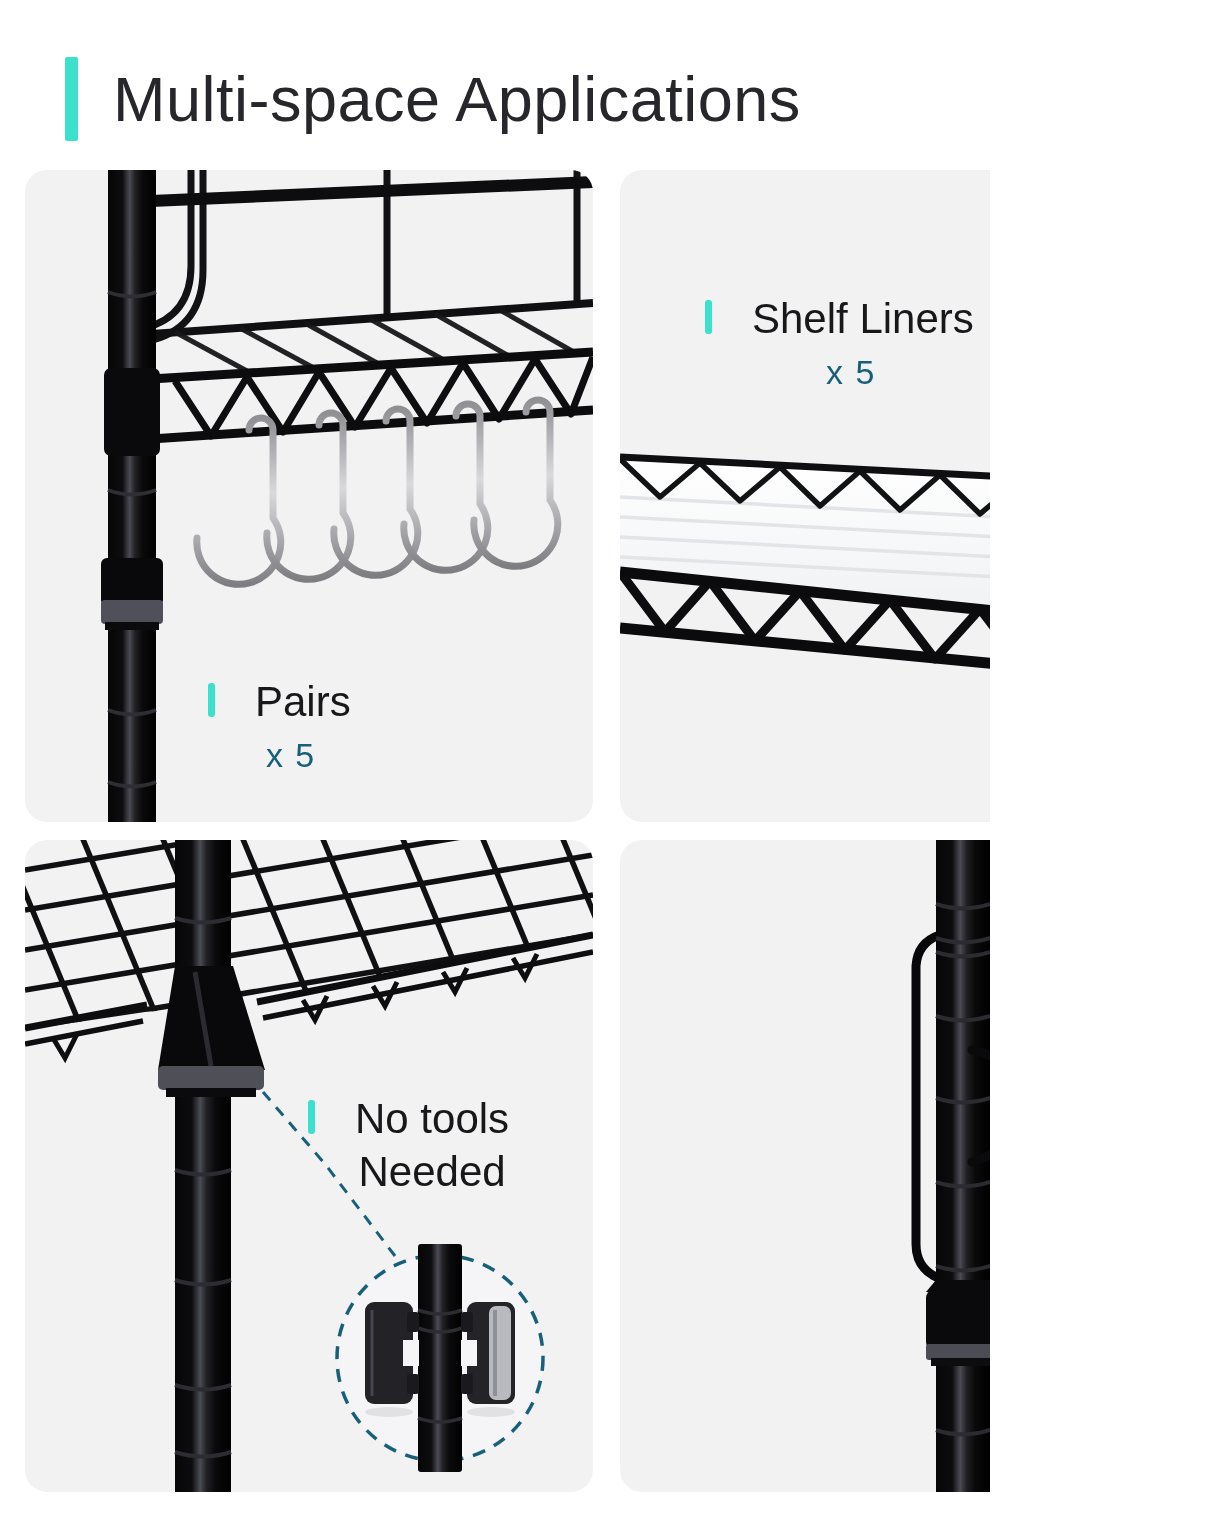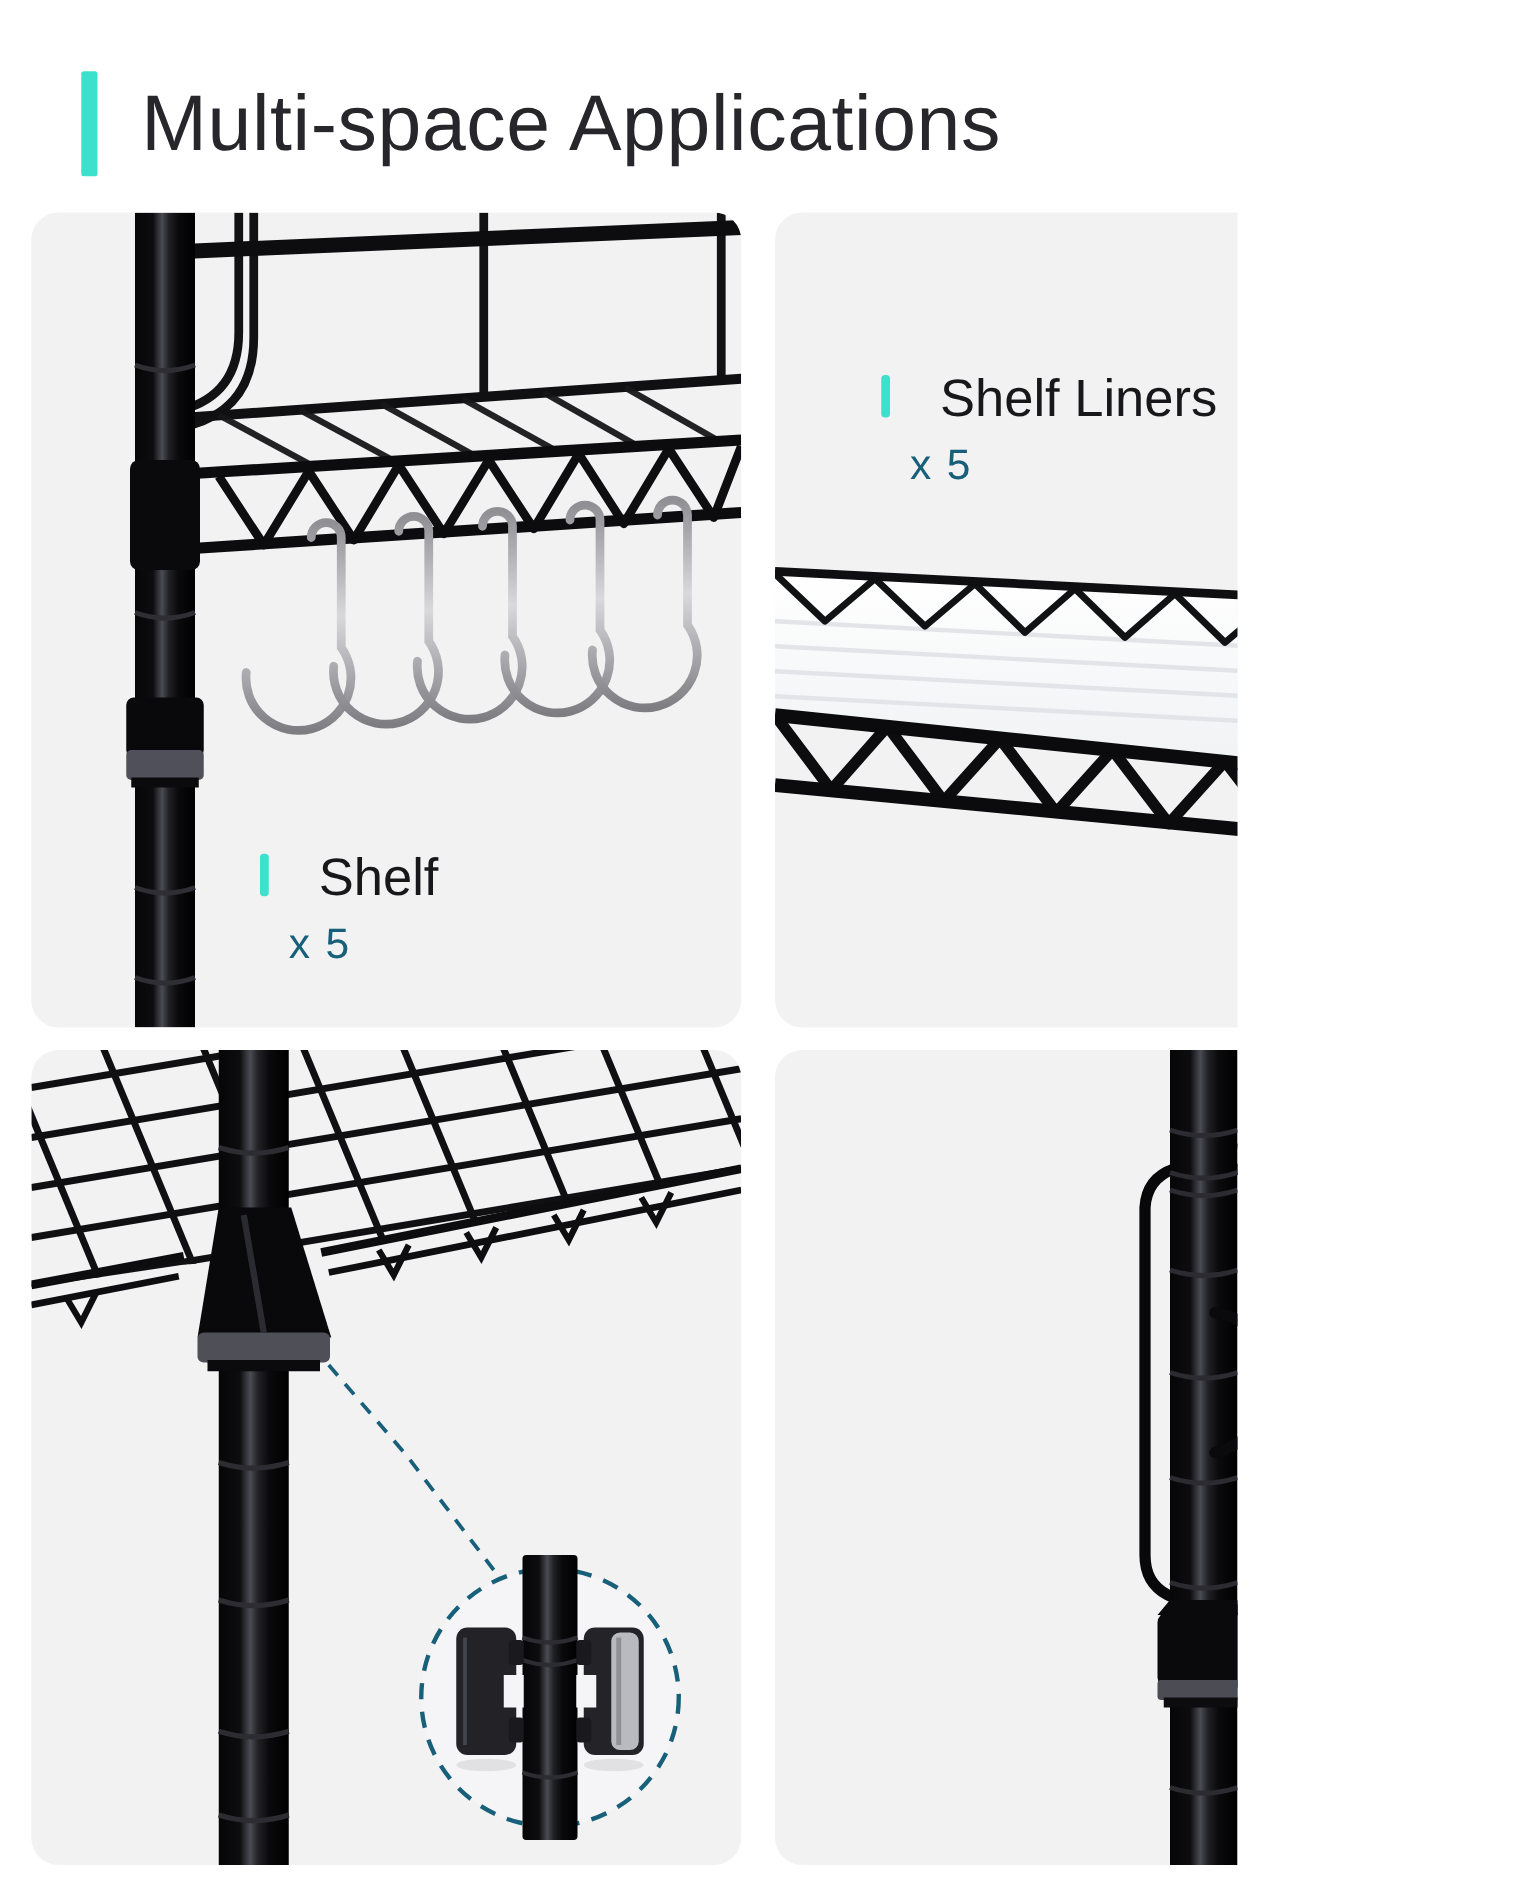--- a/index.html
+++ b/index.html
@@ -1,20 +1,20 @@
 <!DOCTYPE html>
 <html style="--accent: #3CE1CD; --count: #18607A; --title_text: #26262B; --label_text: #18181A; --panel_bg: #F2F2F3; --page_bg: #FFFFFF; --wire_black: #0E0E10; --hook_silver: #C9C9CB; --liner_white: #FAFBFD; --callout_teal: #18607A;"><head>
 <meta charset="utf-8">
 <style>
   * { margin:0; padding:0; box-sizing:border-box; }
   html,body { background:#fff; }
   body { font-family:"Liberation Sans", sans-serif; }
   #canvas {
     position:relative; width:990px; height:1518px;
-    background:var(--page_bg,#fff); overflow:hidden;
+    background:var(--page_bg,#fff); overflow:hidden;text-align:center;
   }
   
   .header { position:absolute; left:65px; top:57px; display:flex; align-items:flex-start; }
   .title-bar {
     width:13px; height:84px; border-radius:2px;
     background:var(--accent,#3CE1CD); flex-shrink:0;
   }
   h1.page-title {
     margin-left:35px; font-size:63px; font-weight:500; letter-spacing:0.5px;
     line-height:84px; color:var(--title_text,#26262B); white-space:nowrap;
@@ -110,21 +110,21 @@
         <path d="M224,260 A12,12 0 1 1 248,260 L248,348 A42,42 0 1 1 172,368"></path>
         <path d="M294,255 A12,12 0 1 1 318,255 L318,343 A42,42 0 1 1 242,363"></path>
         <path d="M361,251 A12,12 0 1 1 385,251 L385,339 A42,42 0 1 1 309,359"></path>
         <path d="M431,246 A12,12 0 1 1 455,246 L455,334 A42,42 0 1 1 379,354"></path>
         <path d="M501,242 A12,12 0 1 1 525,242 L525,330 A42,42 0 1 1 449,350"></path>
       </g>
     </svg>
     <div class="feature-label" id="label-hooks">
       <div class="label-row">
         <span class="accent-bar"></span>
-        <span class="label-text">Shelf</span>
+        <span class="label-text">Pairs</span>
       </div>
       <div class="count">x 5</div>
     </div>
   </div>
 
   <div class="panel" id="panel-shelf-liners">
     <svg class="photo" viewBox="0 0 568 652">
       <defs>
         <linearGradient id="gLiner" x1="0" y1="0" x2="0" y2="1">
           <stop offset="0" stop-color="#ffffff"></stop>
@@ -223,20 +223,29 @@
         <g>
           <rect x="442" y="462" width="48" height="102" rx="9" fill="#232328"></rect>
           <rect x="464" y="466" width="22" height="94" rx="7" fill="#b9bac0"></rect>
           <line x1="470" y1="470" x2="470" y2="556" stroke="#8f9096" stroke-width="4"></line>
           <rect x="436" y="500" width="16" height="26" fill="#f5f5f7"></rect>
           <rect x="436" y="472" width="12" height="20" rx="3" fill="#1a1a1e"></rect>
           <rect x="436" y="534" width="12" height="20" rx="3" fill="#1a1a1e"></rect>
         </g>
       </g>
     </svg>
+    <div class="feature-label" id="label-no-tools">
+      <div class="label-row">
+        <span class="accent-bar"></span>
+        <span class="label-text">
+            <span>No tools</span>
+            <span>Needed</span>
+          </span>
+      </div>
+    </div>
   </div>
 
   <div class="panel" id="panel-side-blocker">
     <svg class="photo" viewBox="0 0 568 652">
       <defs>
         <linearGradient id="gPoleC" x1="0" y1="0" x2="1" y2="0">
           <stop offset="0" stop-color="#060607"></stop>
             <stop offset="0.3" stop-color="#0d0d10"></stop>
           <stop offset="0.45" stop-color="#4b4b54"></stop>
             <stop offset="0.56" stop-color="#222226"></stop>

